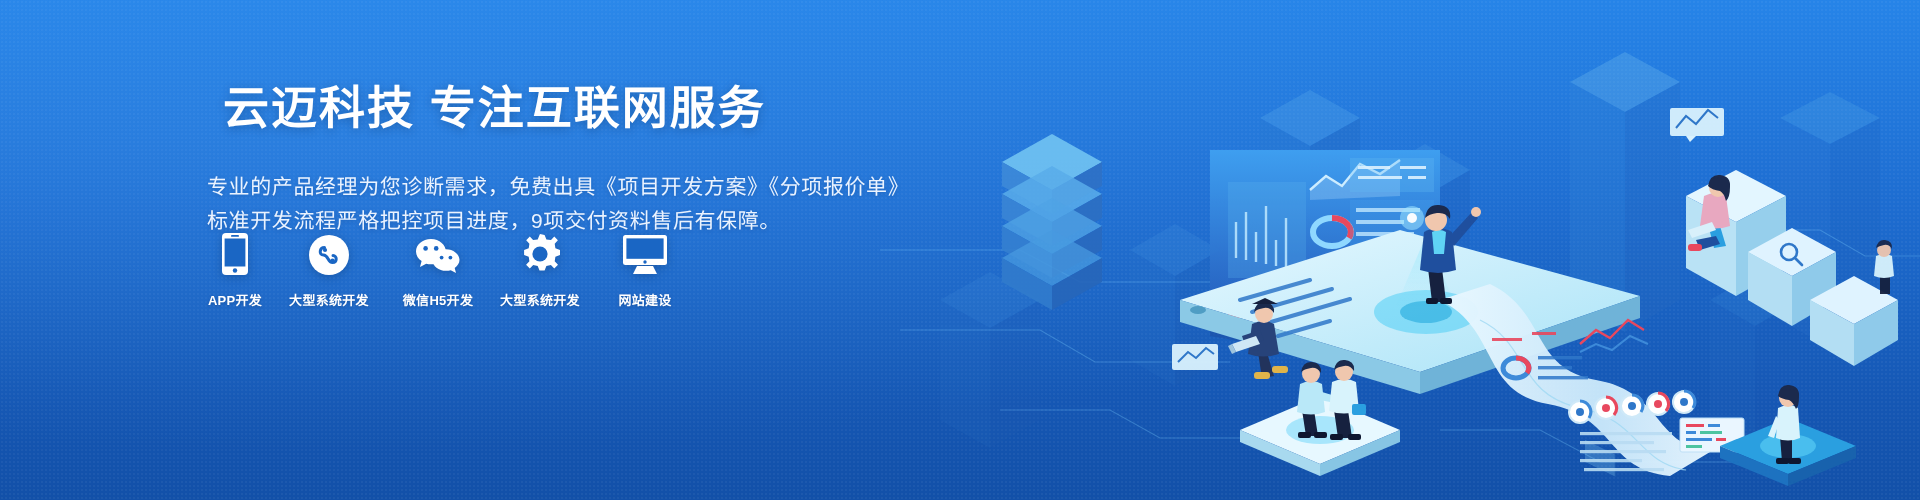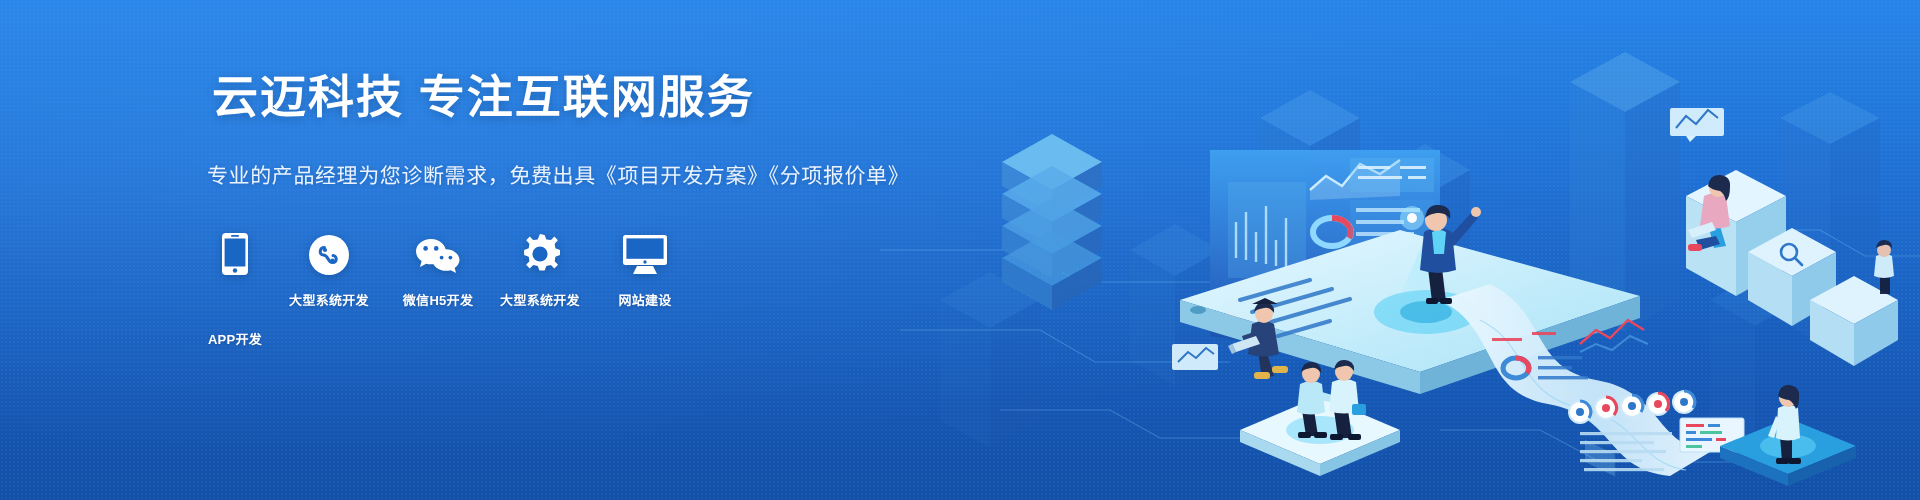--- a/index.html
+++ b/index.html
@@ -22,40 +22,40 @@
   }
   .vig{
     position:absolute;inset:0;pointer-events:none;
     background:radial-gradient(120% 100% at 18% 30%,rgba(90,175,255,.18) 0%,rgba(0,0,0,0) 60%);
   }
 
   
   .copy{position:absolute;left:207px;top:64px;width:720px;}
   .headline{
     font-size:46px;font-weight:700;color:#ffffff;letter-spacing:2px;
-    line-height:1.25;margin:5px;white-space:nowrap;
+    line-height:1.25;margin:16px;white-space:nowrap;
     text-shadow:0 2px 10px rgba(3,35,80,.30);
   }
   .sub{margin-top:32px;}
   .sub-line{
     font-size:21px;color:#eaf3ff;line-height:1.62;letter-spacing:.6px;
     white-space:nowrap;font-weight:400;
     text-shadow:0 1px 4px rgba(3,35,80,.22);
   }
   
   .icons{position:absolute;left:207px;top:231px;display:flex;align-items:flex-start;gap:26px;}
   .icon-item{width:72px;display:flex;flex-direction:column;align-items:center;cursor:pointer;}
   .icon-box{height:44px;display:flex;align-items:flex-end;justify-content:center;}
   .icon-box svg{display:block;filter:drop-shadow(0 2px 5px rgba(3,35,80,.28));}
   .icon-label{
     margin-top:15px;font-size:13px;font-weight:700;color:#ffffff;
     white-space:nowrap;letter-spacing:.3px;
     text-shadow:0 1px 3px rgba(3,35,80,.3);
   }
-  .icon-item:nth-child(1){width:56px;gap:39px;}
+  .icon-item:nth-child(1){width:56px;}
   .icon-item:nth-child(2){width:80px;}
   .icon-item:nth-child(3){width:86px;text-align:right;}
   .icon-item:nth-child(4){width:66px;}
   .icon-item:nth-child(5){width:92px;}
 
   
   .art{position:absolute;left:880px;top:0;width:1040px;height:500px;overflow:hidden;}
   .art svg{position:absolute;left:0;top:0;}
 </style>
 </head>
@@ -379,20 +379,21 @@
         <circle cx="1004" cy="250" r="7" fill="#f0c7ae"></circle>
         <path d="M996,248 q2,-9 9,-8 q8,1 7,9 q-3,-5 -8,-4 q-5,1 -8,3 Z" fill="#1b2a4d"></path>
       </g>
     </svg>
   </div>
 
   <div class="copy">
     <h1 class="headline">云迈科技 专注互联网服务</h1>
     <div class="sub">
       <div class="sub-line">专业的产品经理为您诊断需求，免费出具《项目开发方案》《分项报价单》</div>
+      <div class="sub-line">标准开发流程严格把控项目进度，9项交付资料售后有保障。</div>
     </div>
   </div>
 
   <div class="icons">
 
     <div class="icon-item">
       <div class="icon-box">
         <svg width="26" height="42" viewBox="0 0 26 42">
           <rect x="0" y="0" width="26" height="42" rx="4" fill="#ffffff"></rect>
           <rect x="2.6" y="5.5" width="20.8" height="28" fill="#1a66c4"></rect>

